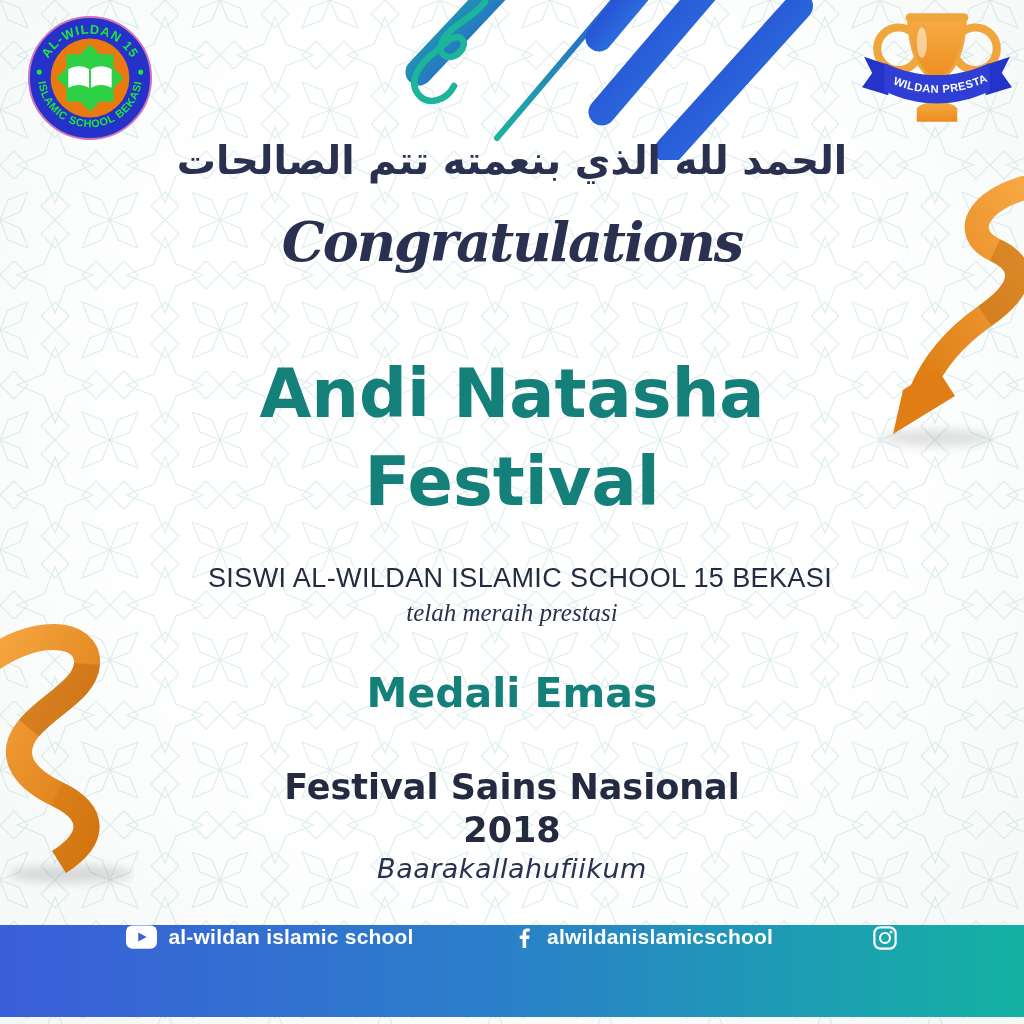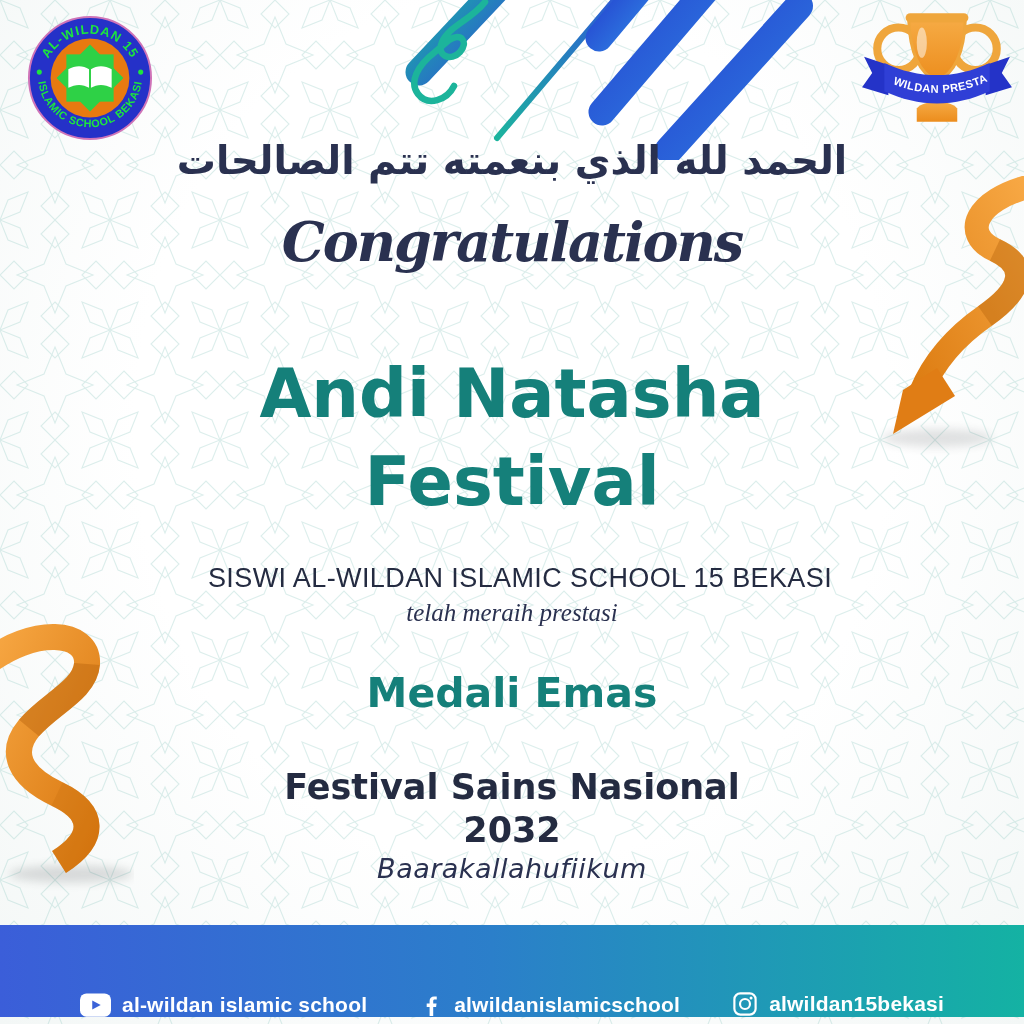--- a/index.html
+++ b/index.html
@@ -24,21 +24,21 @@
   .award{top:668px;font-size:41px;line-height:1.24;font-weight:800;color:#15807a;
          font-family:"DejaVu Sans", sans-serif;}
   .event{top:766px;font-size:35px;line-height:1.24;font-weight:bold;color:#242b41;
          font-family:"DejaVu Sans", sans-serif;}
   .closing{top:853px;font-size:27px;font-style:italic;color:#2a3150;
            font-family:"DejaVu Sans", sans-serif;letter-spacing:.5px;}
 
   .footer{
     position:absolute;left:0;right:0;bottom:7px;height:92px;z-index:4;
     background:linear-gradient(90deg,#3b5ed9 0%, #2b7fca 48%, #14b2a3 100%);
-    display:flex;align-items:flex-end;justify-content:space-evenly;padding:0 28px;
+    display:flex;align-items:flex-start;justify-content:space-evenly;padding:0 28px;
   }
   .footer-item{display:flex;align-items:center;gap:11px;color:#ffffff;
     font-size:21px;font-weight:600;letter-spacing:.2px;cursor:pointer;}
   .footer-item svg{display:block;}
 
   .logo{left:26px;top:14px;width:128px;height:128px;}
   .badge{left:858px;top:6px;width:158px;height:128px;}
   .slashes{left:385px;top:0;width:430px;height:160px;}
   .ribbon-left{left:-8px;top:612px;width:142px;height:280px;}
   .ribbon-right{left:878px;top:176px;width:148px;height:285px;}
@@ -171,21 +171,21 @@
     <div>Andi Natasha</div>
     <div>Festival</div>
   </div>
   <div class="txt subtitle">SISWI AL-WILDAN ISLAMIC SCHOOL 15 BEKASI</div>
   <div class="txt intro">telah meraih prestasi</div>
   <div class="txt award">
     <div>Medali Emas</div>
   </div>
   <div class="txt event">
     <div>Festival Sains Nasional</div>
-    <div>2032</div>
+    <div>2018</div>
   </div>
   <div class="txt closing">Baarakallahufiikum</div>
 
   <div class="footer">
 
     <div class="footer-item">
       <svg width="31" height="24" viewBox="0 0 24 18">
         <rect x="0" y="0" width="24" height="18" rx="5" fill="#ffffff"></rect>
         <path d="M9.5 5.5 L16 9 L9.5 12.5 Z" fill="#3a62d8"></path>
       </svg>
@@ -198,18 +198,17 @@
       </svg>
       <span>alwildanislamicschool</span>
     </div>
 
     <div class="footer-item">
       <svg width="26" height="26" viewBox="0 0 24 24" fill="none">
         <rect x="2.2" y="2.2" width="19.6" height="19.6" rx="5.5" stroke="#ffffff" stroke-width="2"></rect>
         <circle cx="12" cy="12" r="4.6" stroke="#ffffff" stroke-width="2"></circle>
         <circle cx="17.6" cy="6.4" r="1.4" fill="#ffffff"></circle>
       </svg>
-      <span>alwildan15bekasi</span>
     </div>
 
 
   </div>
 </div>
 
 </body></html>

